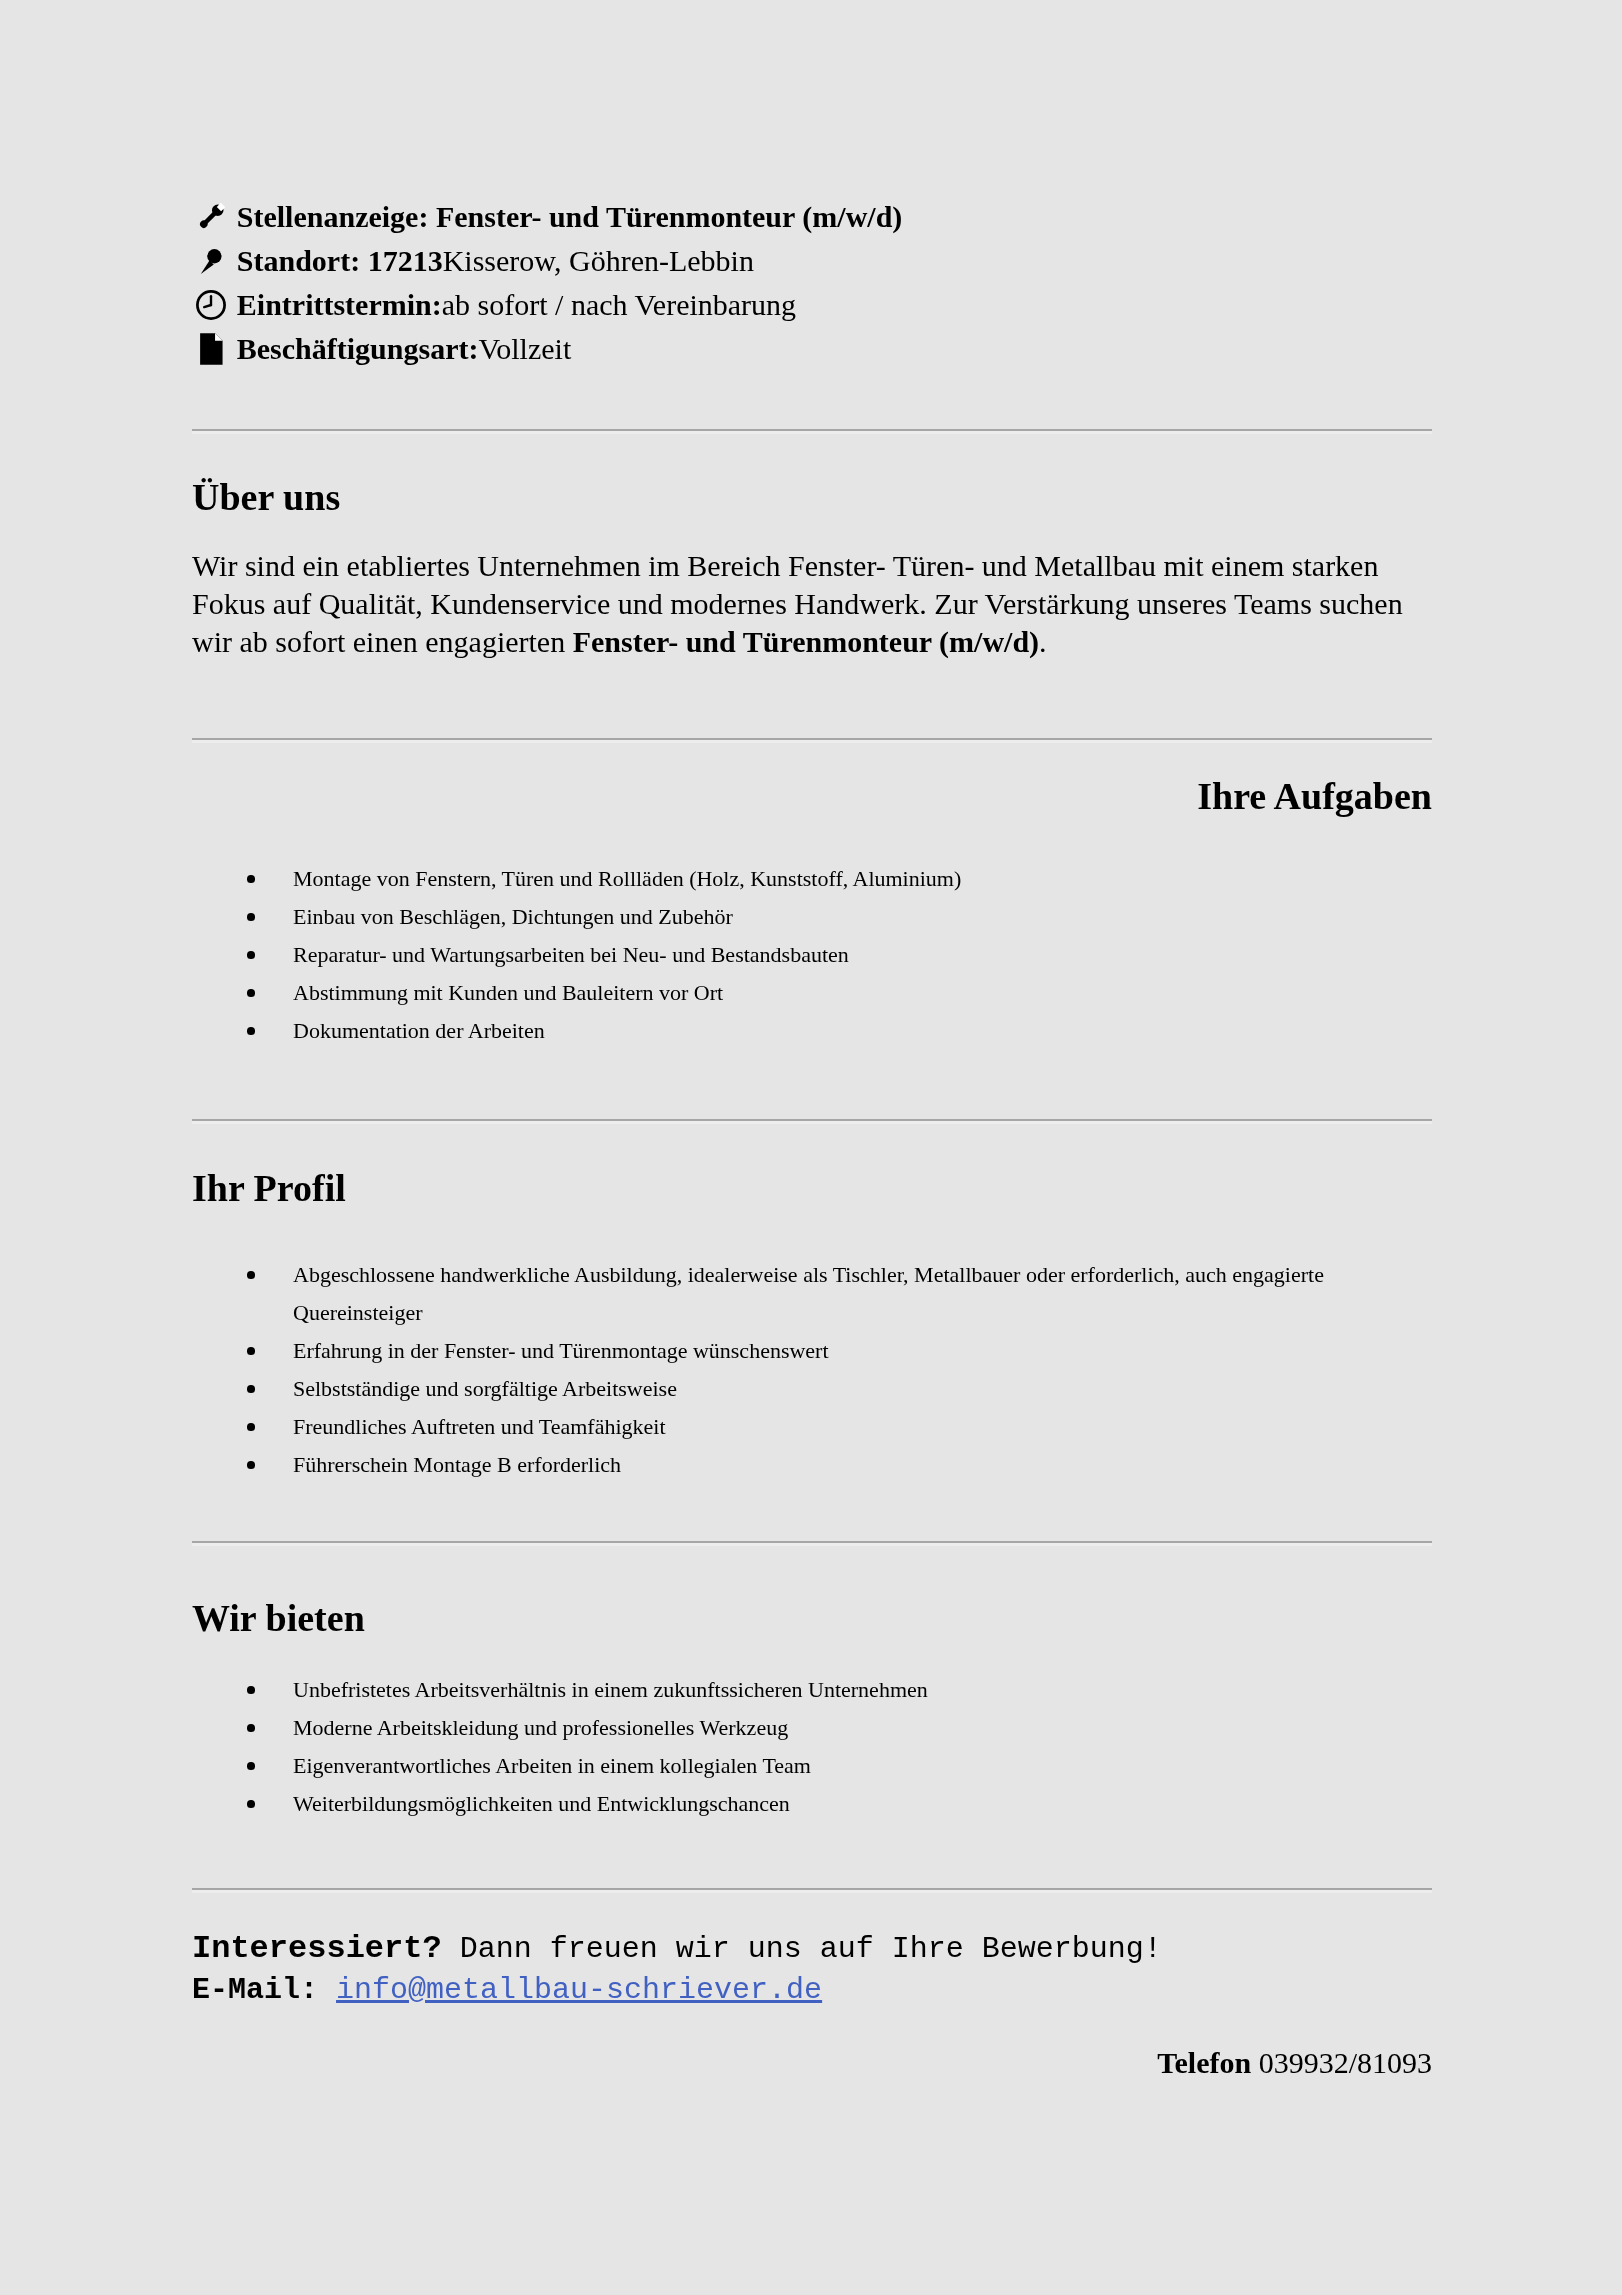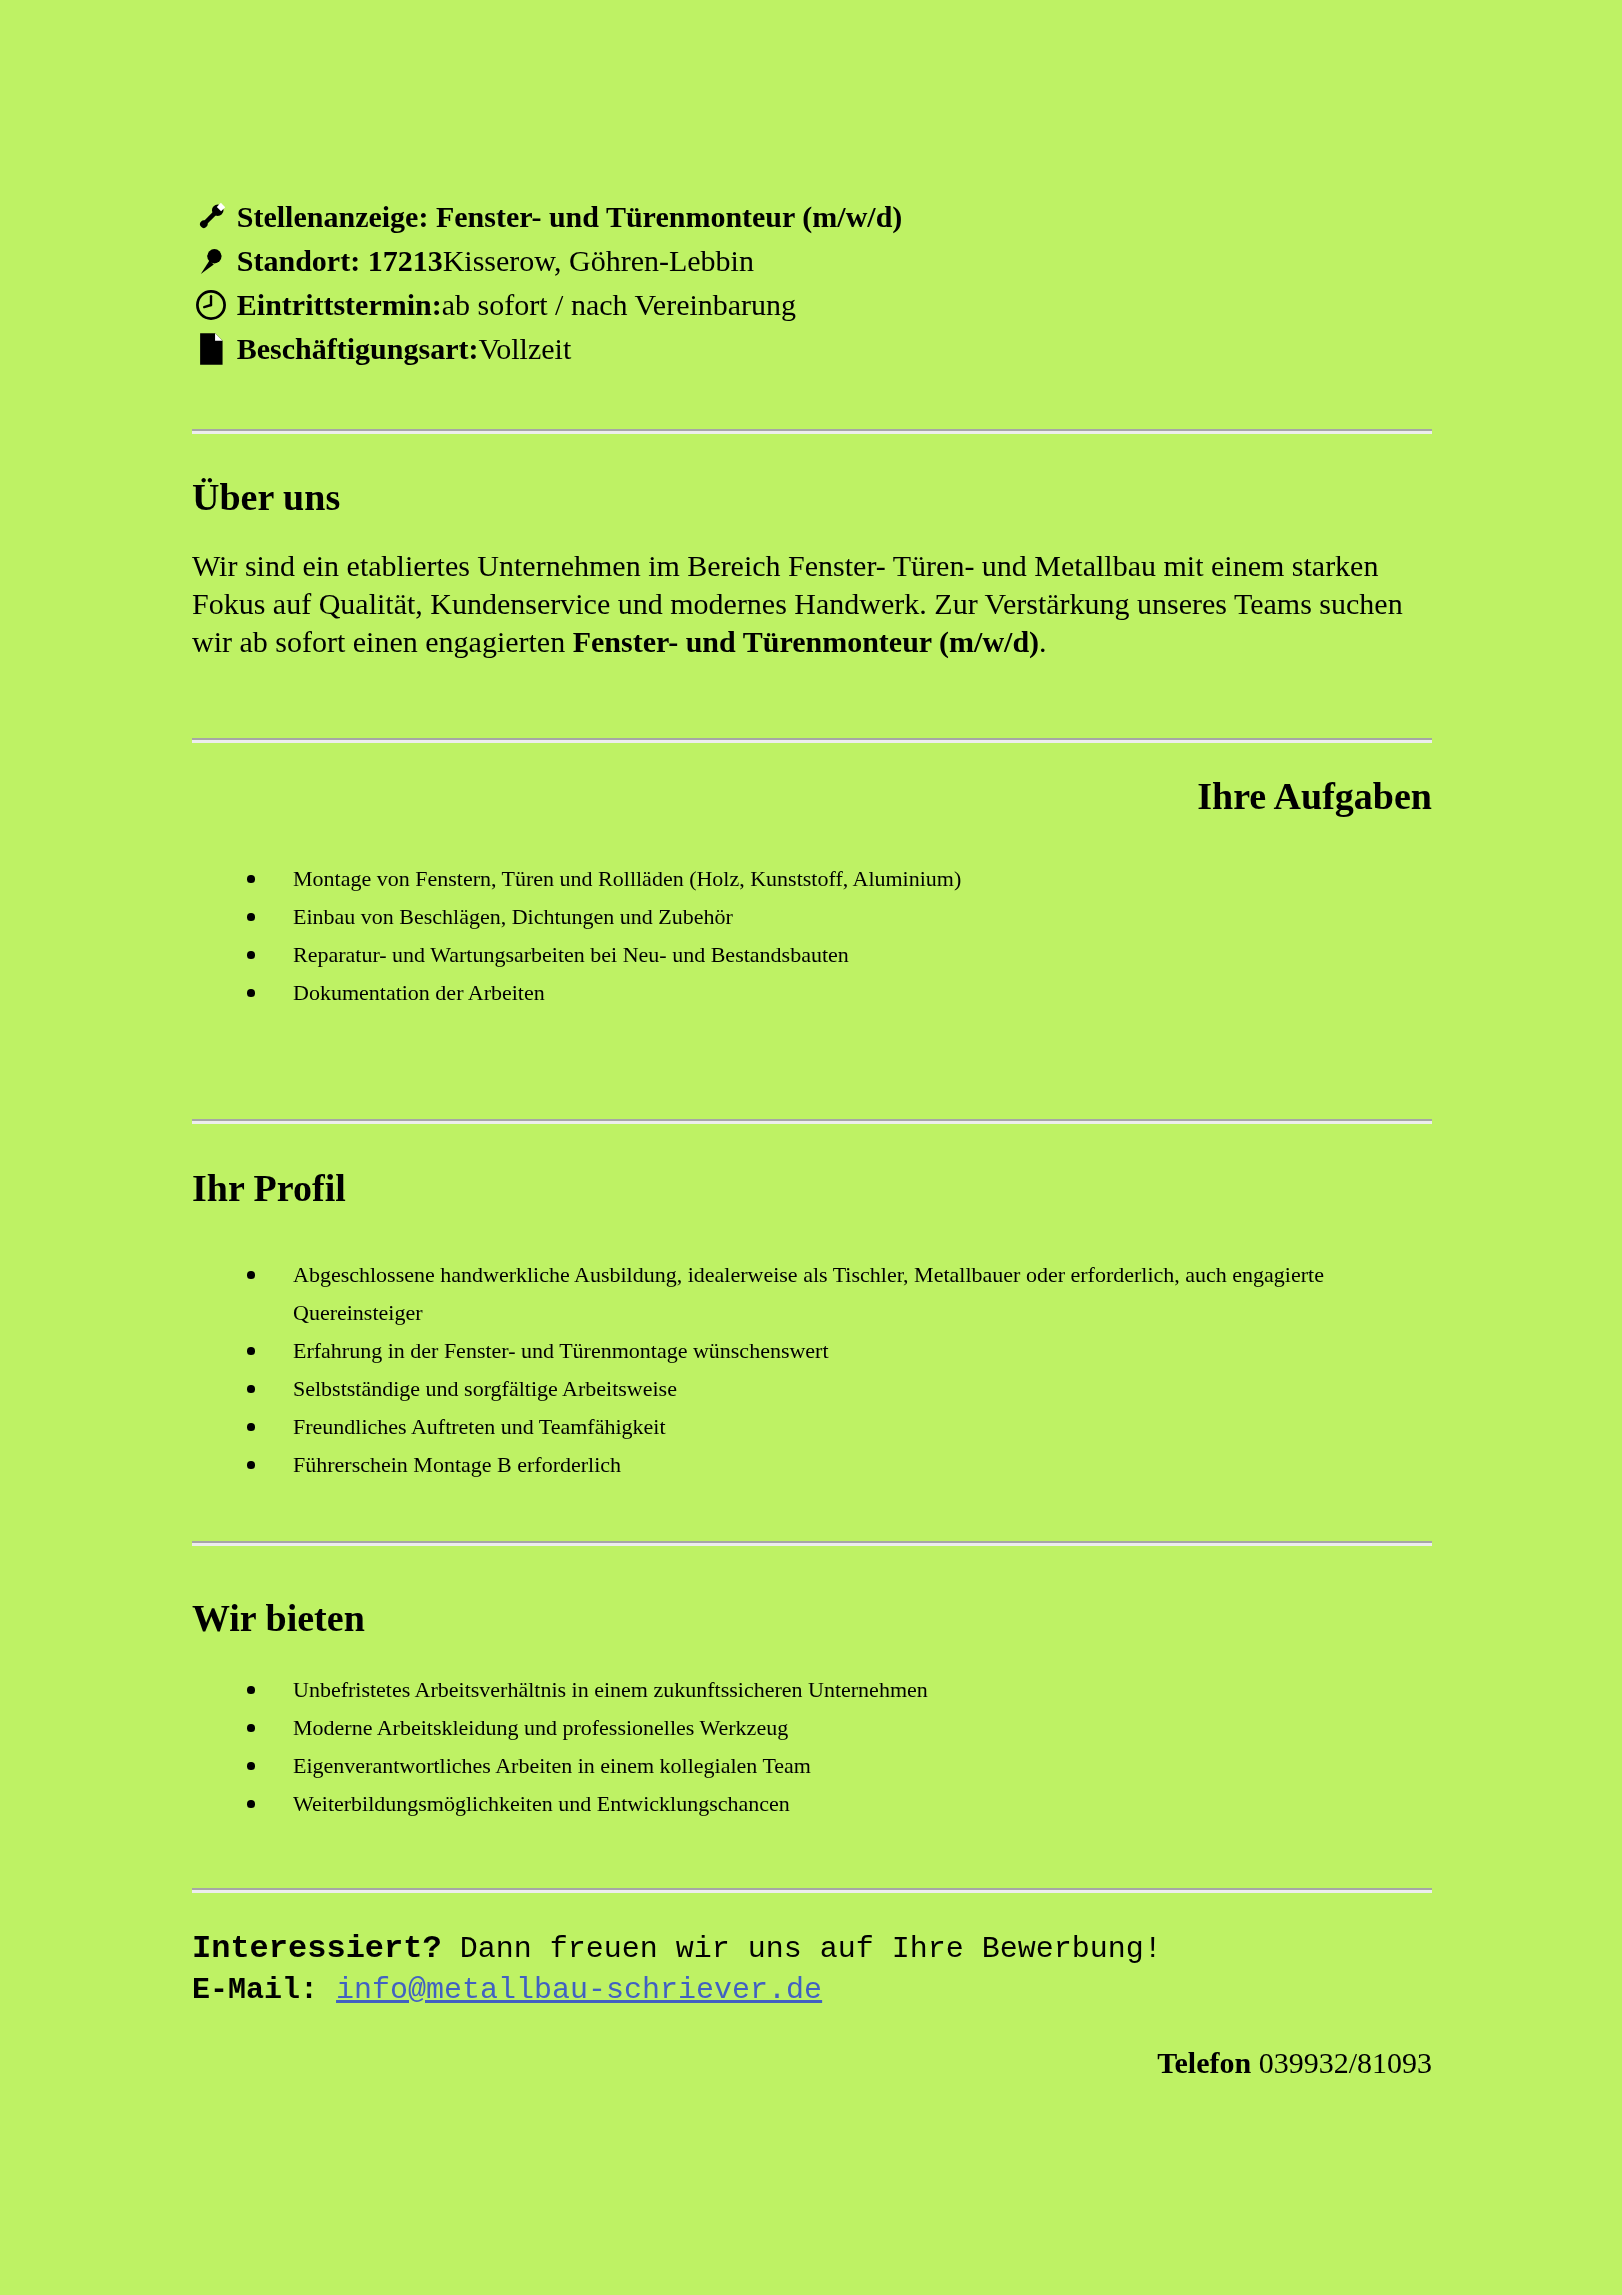--- a/index.html
+++ b/index.html
@@ -5,21 +5,21 @@
   html,body{margin:0;padding:0;}
   body{
     background:#ffffff;
     font-family:"Liberation Serif","DejaVu Serif",serif;
     color:#000;
   }
   .page{
     position:relative;
     width:1623px;
     height:2295px;
-    background:#bef264;
+    background:#e5e5e5;
     overflow:hidden;
   }
   .content{
     position:absolute;
     left:192px;
     top:0;
     width:1240px;
     height:100%;
   }
   .abs{position:absolute;left:0;right:0;}
@@ -190,20 +190,21 @@
     <div class="abs h2 h2-about">Über uns</div>
     <div class="abs para">
       <span>Wir sind ein etabliertes Unternehmen im Bereich Fenster- Türen- und Metallbau mit einem starken Fokus auf Qualität, Kundenservice und modernes Handwerk. Zur Verstärkung unseres Teams suchen wir ab sofort einen engagierten </span><span class="b">Fenster- und Türenmonteur (m/w/d)</span><span>.</span>
     </div>
 
     <div class="abs h2 h2-tasks">Ihre Aufgaben</div>
     <ul class="abs bullets ul-tasks">
         <li>Montage von Fenstern, Türen und Rollläden (Holz, Kunststoff, Aluminium)</li>
         <li>Einbau von Beschlägen, Dichtungen und Zubehör</li>
         <li>Reparatur- und Wartungsarbeiten bei Neu- und Bestandsbauten</li>
+        <li>Abstimmung mit Kunden und Bauleitern vor Ort</li>
         <li>Dokumentation der Arbeiten</li>
       </ul>
 
     <div class="abs h2 h2-profile">Ihr Profil</div>
     <ul class="abs bullets ul-profile">
         <li>Abgeschlossene handwerkliche Ausbildung, idealerweise als Tischler, Metallbauer oder erforderlich, auch engagierte Quereinsteiger</li>
         <li>Erfahrung in der Fenster- und Türenmontage wünschenswert</li>
         <li>Selbstständige und sorgfältige Arbeitsweise</li>
         <li>Freundliches Auftreten und Teamfähigkeit</li>
         <li>Führerschein Montage B erforderlich</li>

